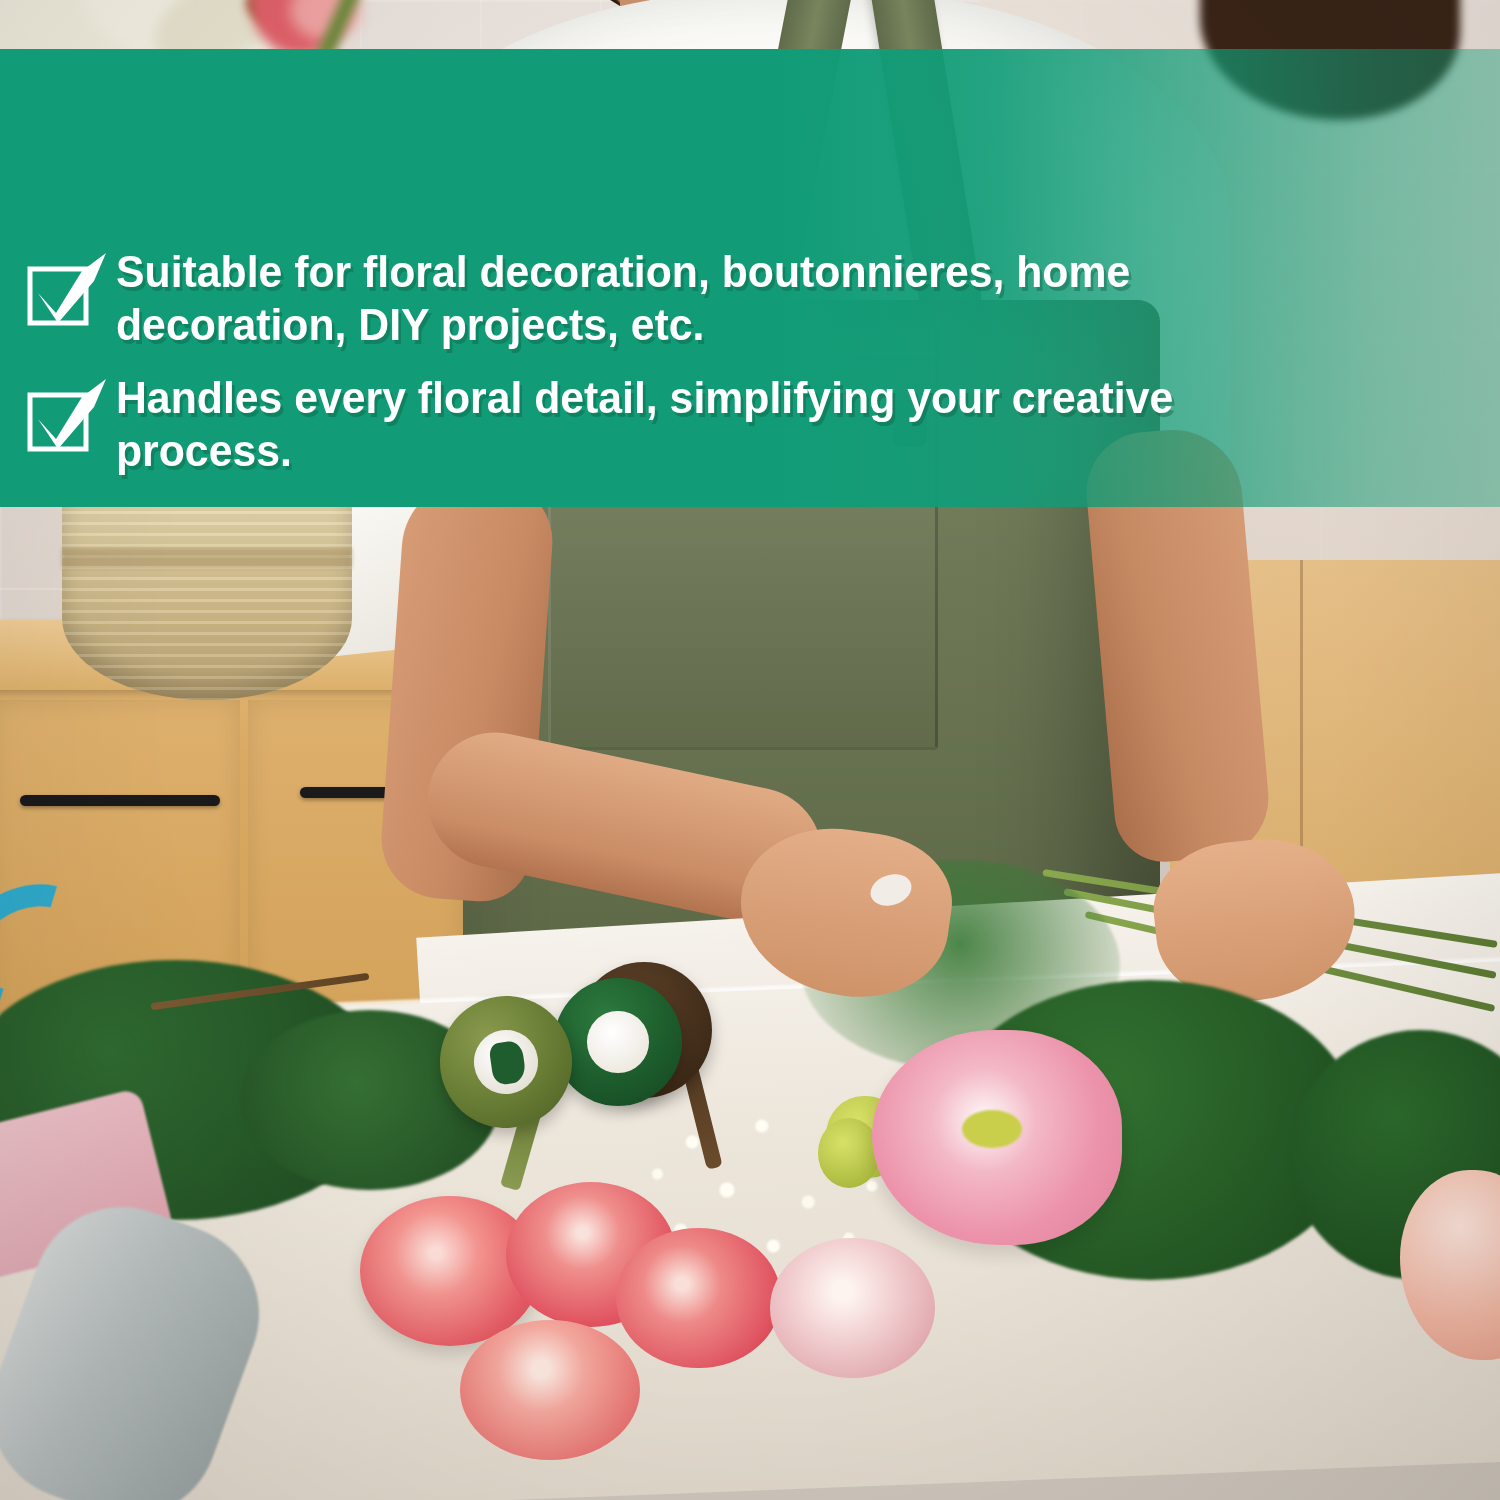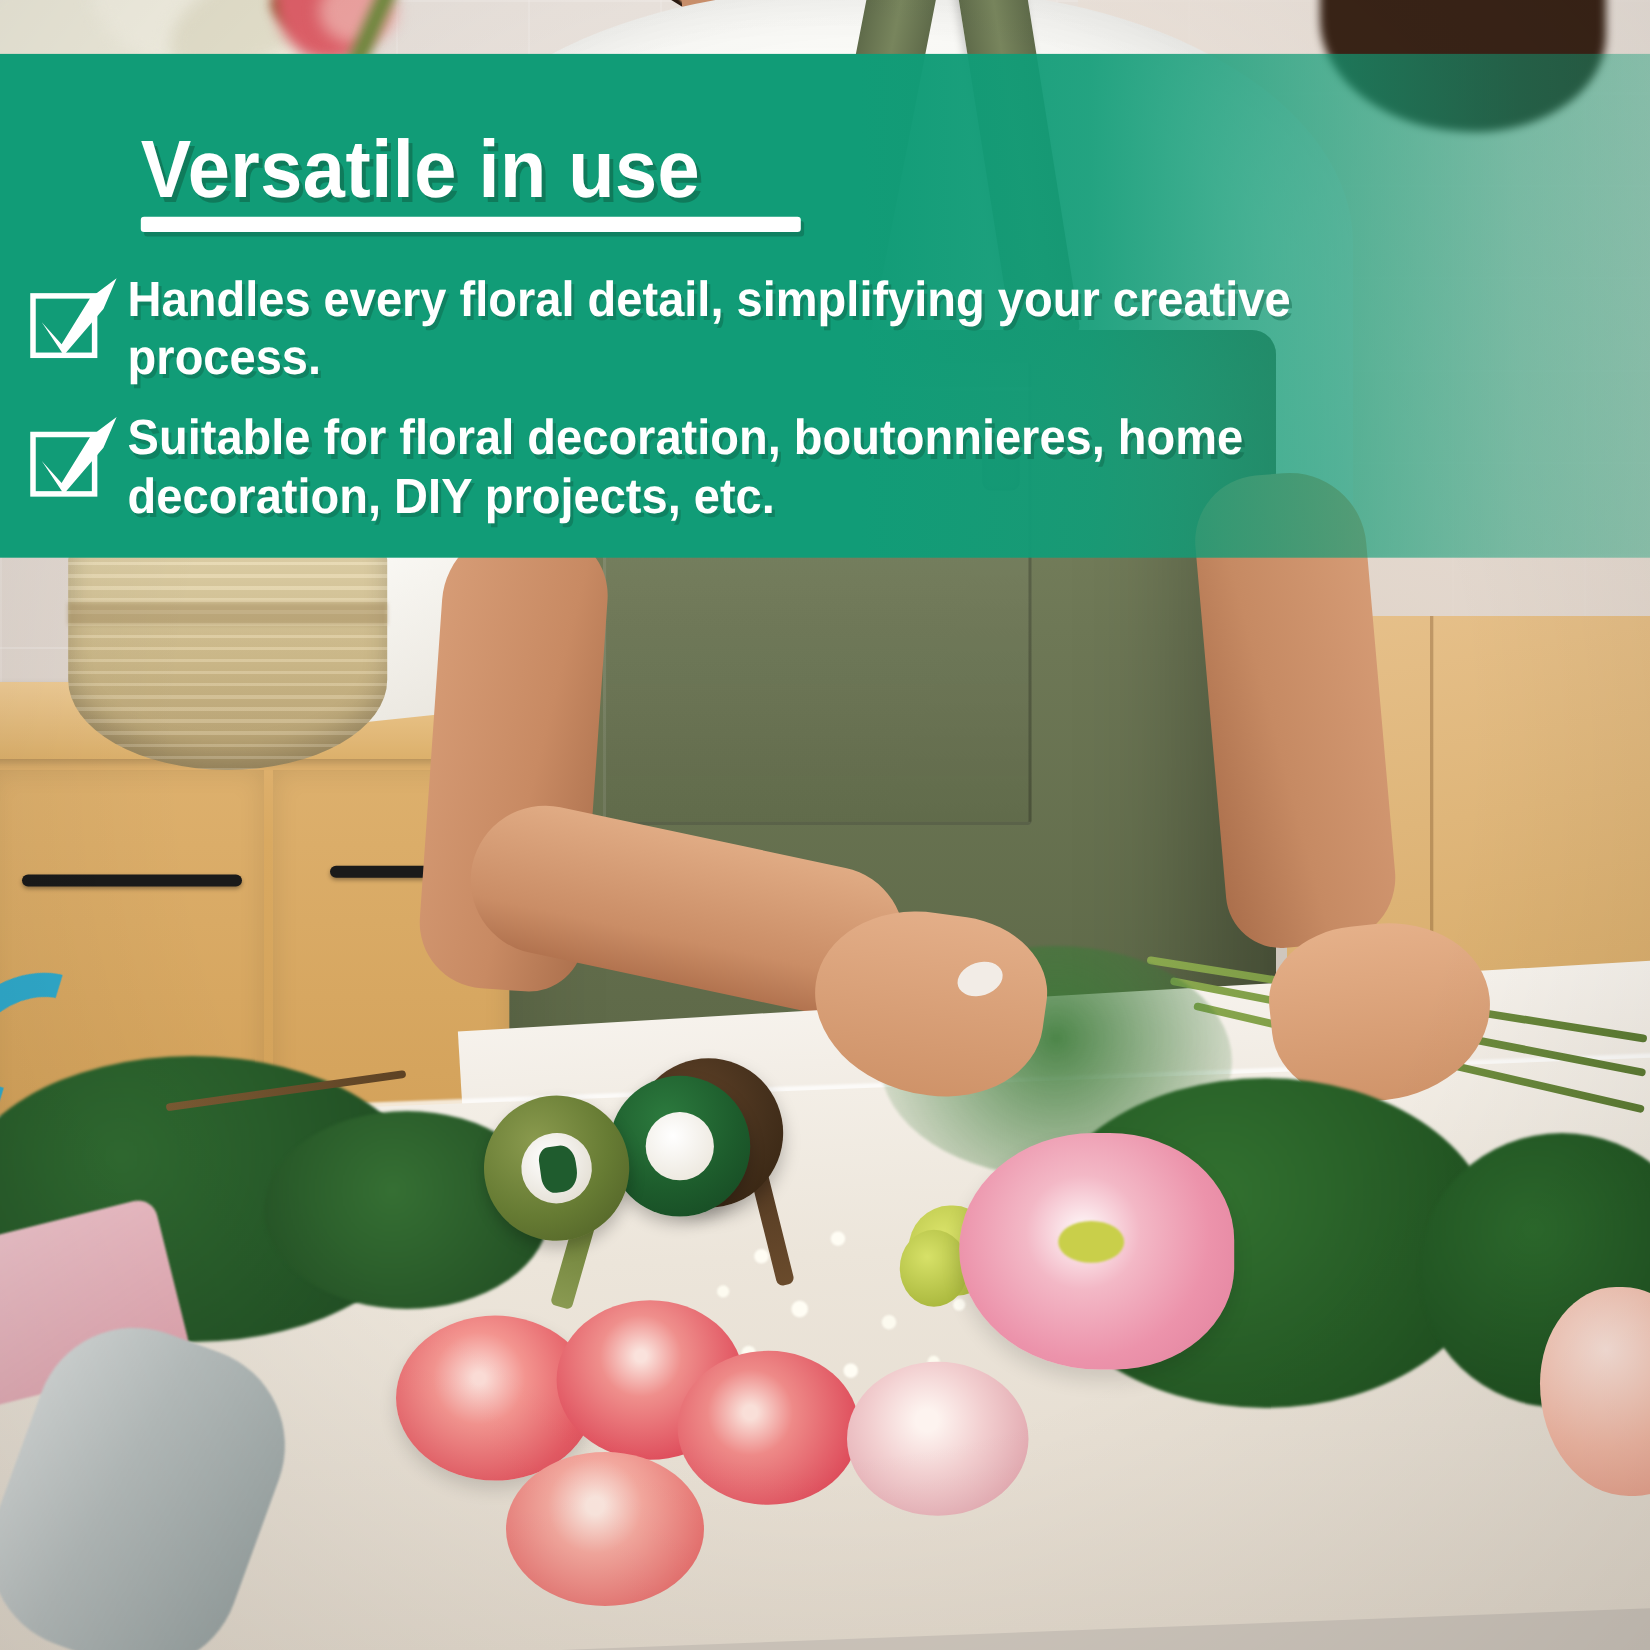--- a/index.html
+++ b/index.html
@@ -391,44 +391,40 @@
     <div class="rose r4"></div>
     <div class="rose pale"></div>
     <div class="rose pale2"></div>
 
     <div class="vignette"></div>
   </div>
 
   <div class="banner">
     <div class="banner-inner">
 
-      <div class="title-wrap">
-        <div class="title">Versatile in use</div>
-        <div class="title-underline"></div>
-      </div>
 
       <div class="bullets">
+
+        <div class="bullet">
+          <span class="cbox">
+            <svg width="94" height="78" viewBox="0 0 94 78" aria-hidden="true">
+              <rect x="8" y="18" width="56" height="54" fill="none" stroke="#ffffff" stroke-width="5"></rect>
+              <path d="M16 42 L34 62 L60 20 L84 2 L72 30 L36 72 Z" fill="#ffffff"></path>
+            </svg>
+          </span>
+          <span class="btext">Suitable for floral decoration, boutonnieres, home decoration, DIY projects, etc.</span>
+        </div>
 
         <div class="bullet">
           <span class="cbox">
             <svg width="94" height="78" viewBox="0 0 94 78" aria-hidden="true">
               <rect x="8" y="18" width="56" height="54" fill="none" stroke="#ffffff" stroke-width="5"></rect>
               <path d="M16 42 L34 62 L60 20 L84 2 L72 30 L36 72 Z" fill="#ffffff"></path>
             </svg>
           </span>
           <span class="btext">Handles every floral detail, simplifying your creative process.</span>
         </div>
 
-        <div class="bullet">
-          <span class="cbox">
-            <svg width="94" height="78" viewBox="0 0 94 78" aria-hidden="true">
-              <rect x="8" y="18" width="56" height="54" fill="none" stroke="#ffffff" stroke-width="5"></rect>
-              <path d="M16 42 L34 62 L60 20 L84 2 L72 30 L36 72 Z" fill="#ffffff"></path>
-            </svg>
-          </span>
-          <span class="btext">Suitable for floral decoration, boutonnieres, home decoration, DIY projects, etc.</span>
-        </div>
-
       </div>
     </div>
   </div>
 
 </div>
 
 </body></html>

